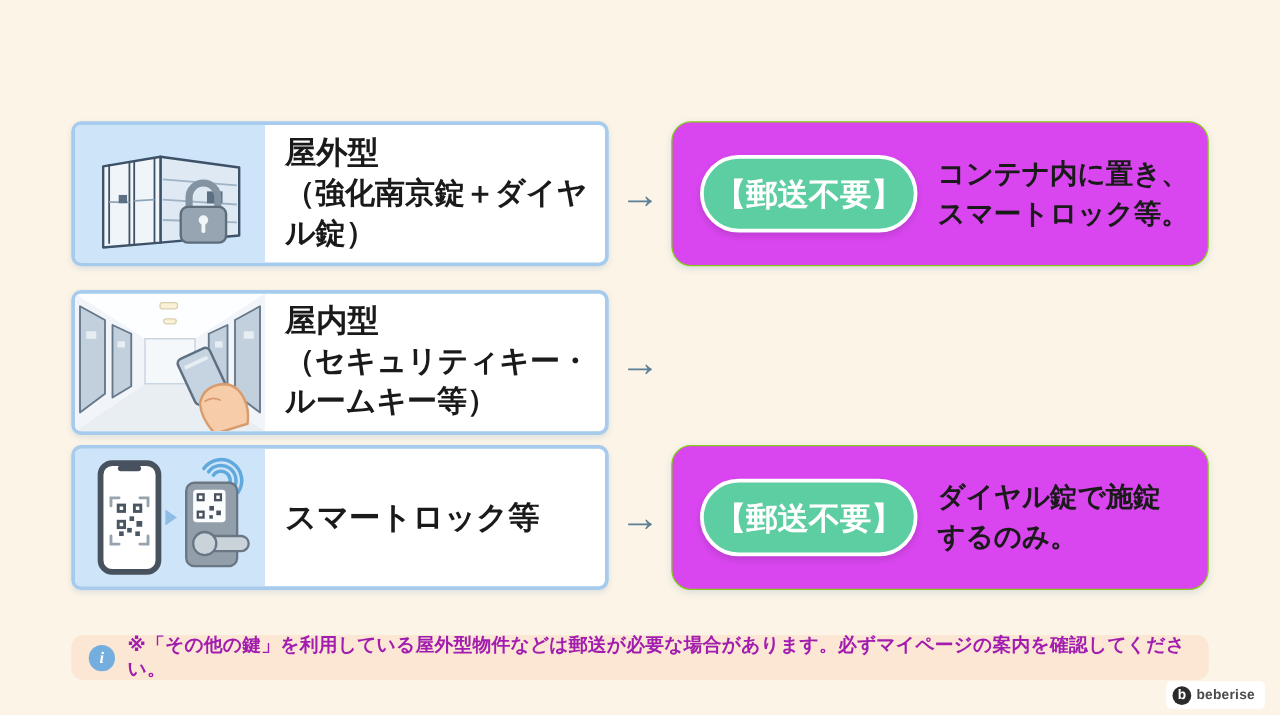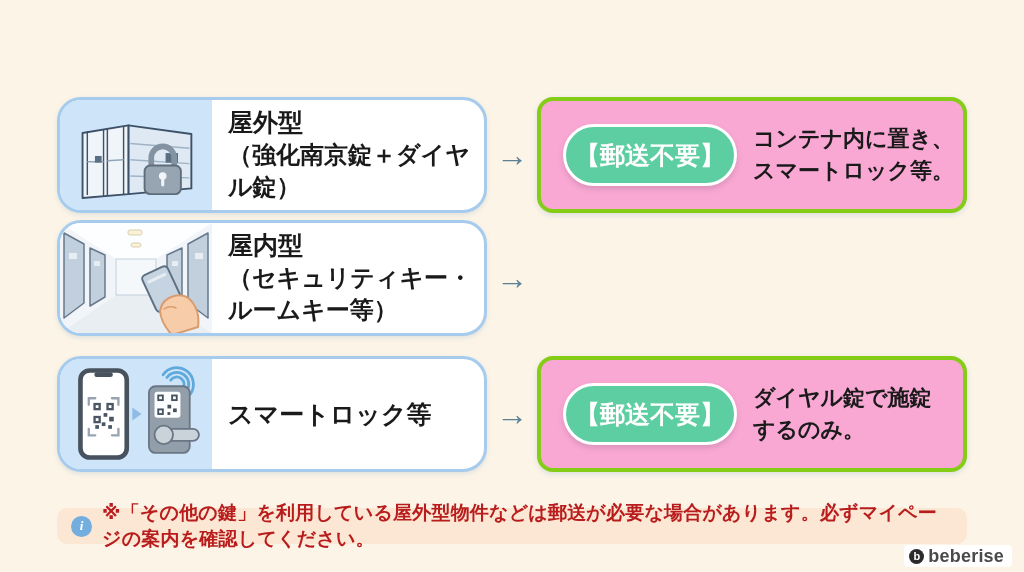--- a/index.html
+++ b/index.html
@@ -3,39 +3,39 @@
 <meta charset="utf-8">
 <style>
   html,body{margin:0;padding:0;}
   body{
     width:1024px;height:572px;position:relative;overflow:hidden;
     background:#FBF4E7;
     font-family:"Liberation Sans","DejaVu Sans",sans-serif;
   }
   .row{position:absolute;left:57px;width:910px;height:116px;display:flex;align-items:center;}
   #row-1{top:97px;}
-  #row-2{top:220px;}
+  #row-2{top:232px;}
   #row-3{top:356px;}
 
   .type-card{
     width:430px;height:116px;background:#FFFFFF;
-    border:3px solid #A6CBED;border-radius:24px;
+    border:3px solid #A6CBED;border-radius:8px;
     display:flex;overflow:hidden;box-sizing:border-box;flex-shrink:0;
     box-shadow:0 2px 4px rgba(150,175,200,0.25);
   }
   .icon-zone{width:152px;height:100%;background:#CEE4F8;display:flex;align-items:center;justify-content:center;flex-shrink:0;overflow:hidden;}
   .type-text{flex:1;display:flex;flex-direction:column;justify-content:center;padding-left:16px;padding-right:4px;}
   .type-title{font-size:25px;font-weight:bold;color:#1A1A1A;line-height:1.3;}
   .type-subtitle{font-size:24px;font-weight:bold;color:#1A1A1A;line-height:1.35;white-space:pre-line;}
 
   .arrow-zone{width:50px;text-align:center;font-size:32px;font-weight:bold;color:#5C8096;flex-shrink:0;line-height:1;}
 
   .result-card{
-    width:430px;height:116px;background:#f9a8d4;
-    border:4px solid #84cc16;border-radius:16px;
+    width:430px;height:116px;background:#d946ef;
+    border:1px solid #84cc16;border-radius:16px;
     display:flex;align-items:center;box-sizing:border-box;flex-shrink:0;
     padding-left:22px;
     box-shadow:0 2px 5px rgba(150,175,200,0.3);
   }
   .badge{
     min-width:174px;height:62px;border-radius:34px;box-sizing:border-box;
     display:flex;align-items:center;justify-content:center;
     color:#FFFFFF;font-size:25px;font-weight:bold;
     border:3px solid #FFFFFF;
     box-shadow:0 3px 6px rgba(0,0,0,0.13);
@@ -47,33 +47,33 @@
     position:absolute;left:57px;top:508px;width:910px;height:36px;
     background:#FBE7D3;border-radius:10px;
     display:flex;align-items:center;padding:0 14px;box-sizing:border-box;
   }
   .info-icon{
     width:21px;height:21px;border-radius:50%;background:#73AEDE;
     color:#FFFFFF;font-size:13px;font-weight:bold;font-style:italic;
     display:flex;align-items:center;justify-content:center;
     margin-right:10px;flex-shrink:0;font-family:"Liberation Serif","DejaVu Serif",serif;
   }
-  .note-text{font-size:19px;font-weight:bold;color:#b91c1c;letter-spacing:0.2px;}
+  .note-text{font-size:15px;font-weight:bold;color:#a21caf;letter-spacing:0.2px;}
 
   .logo{
     position:absolute;right:12px;bottom:5px;height:22px;
     background:#FFFFFF;border-radius:4px;
     display:flex;align-items:center;padding:0 8px 0 5px;
   }
   .logo-circle{
     width:15px;height:15px;border-radius:50%;background:#2B2B2B;
     color:#FFFFFF;font-size:11px;font-weight:bold;
     display:flex;align-items:center;justify-content:center;margin-right:4px;line-height:1;
   }
-  .logo-text{font-size:18px;color:#4A4A4A;font-weight:bold;letter-spacing:0.2px;}
+  .logo-text{font-size:11px;color:#4A4A4A;font-weight:bold;letter-spacing:0.2px;}
 </style>
 </head>
 <body>
 
 <div class="row" id="row-1">
   <div class="type-card">
     <div class="icon-zone">
       <svg width="126" height="100" viewBox="0 0 132 102">
 
         <polygon points="58,20 124,29 124,86 58,92" fill="#DEE9F3" stroke="#3D5268" stroke-width="2" stroke-linejoin="round"></polygon>

